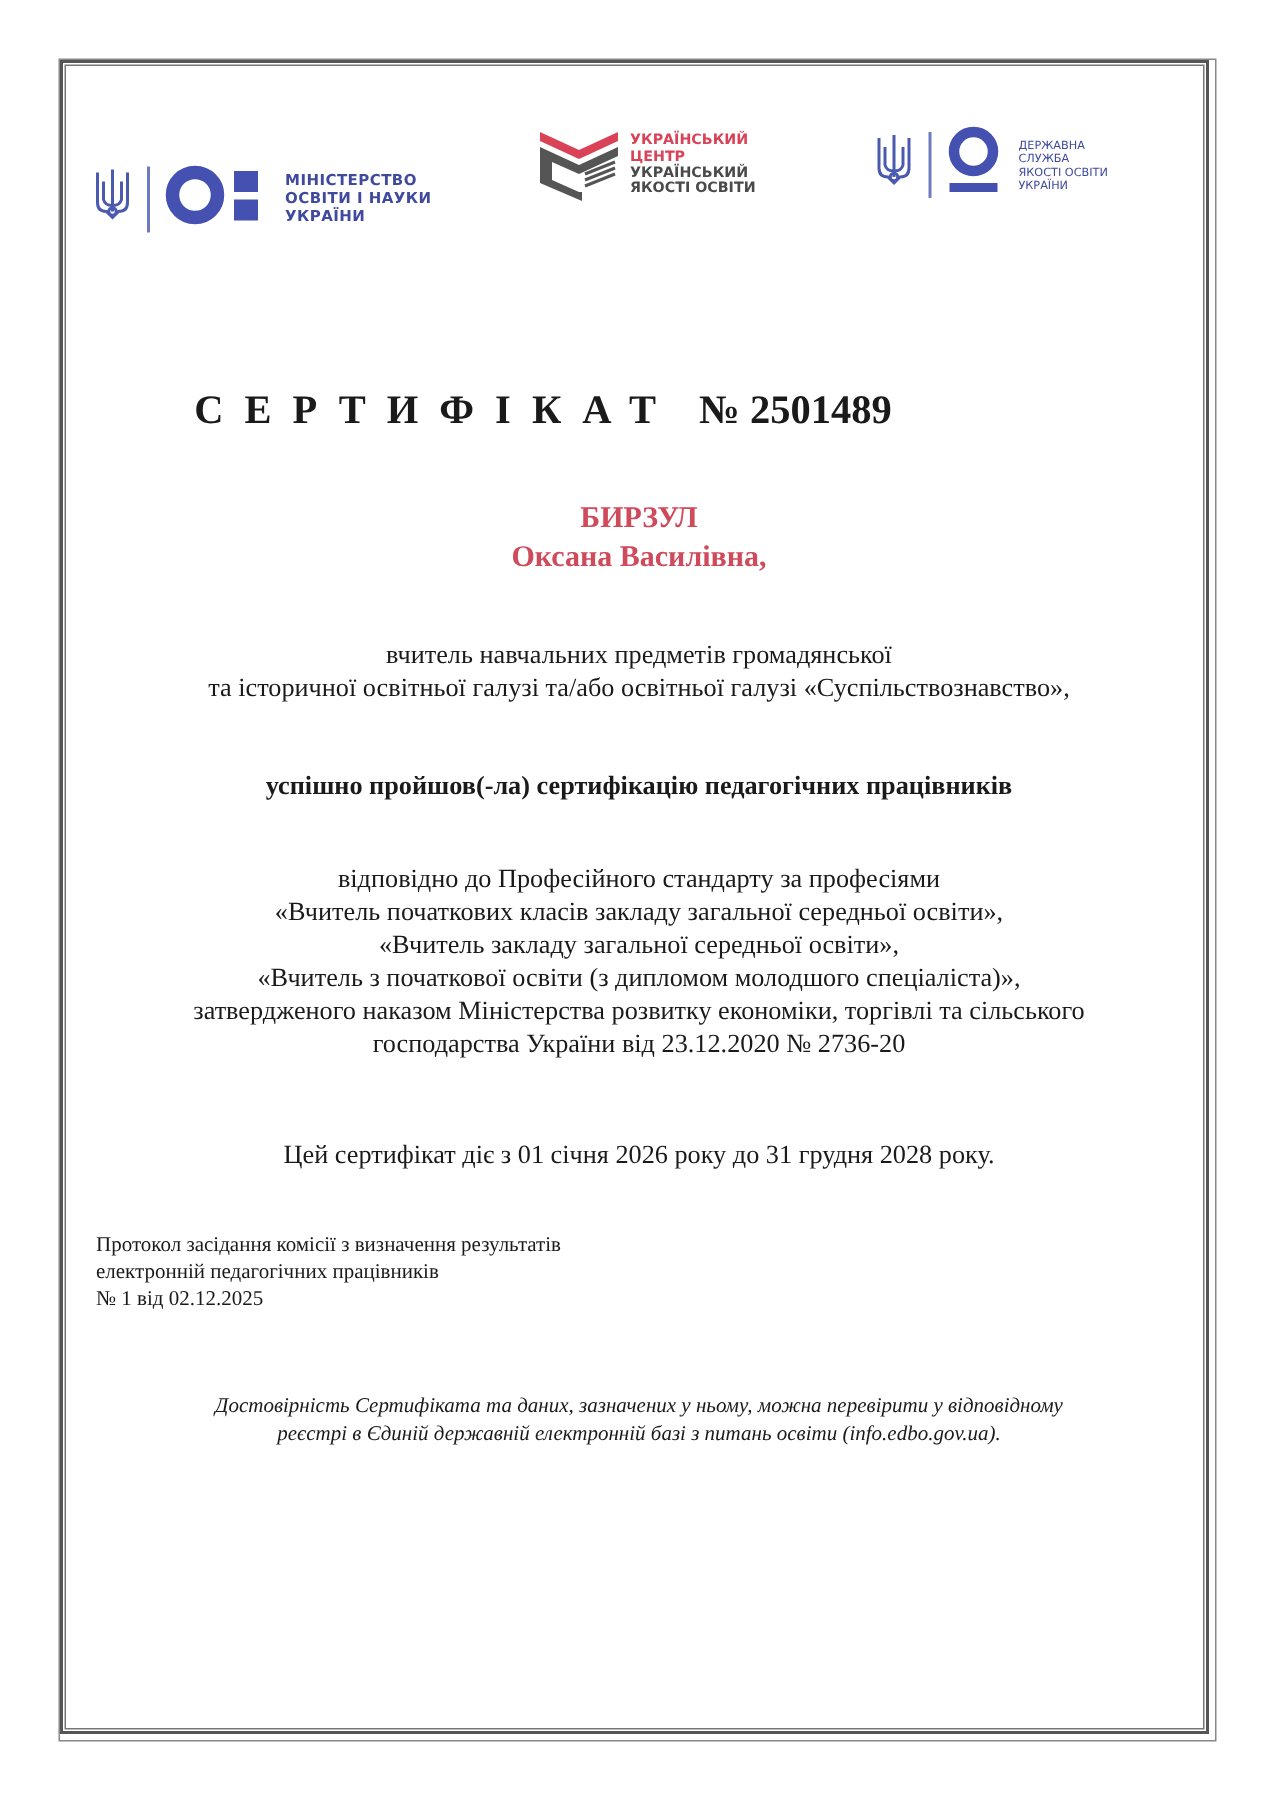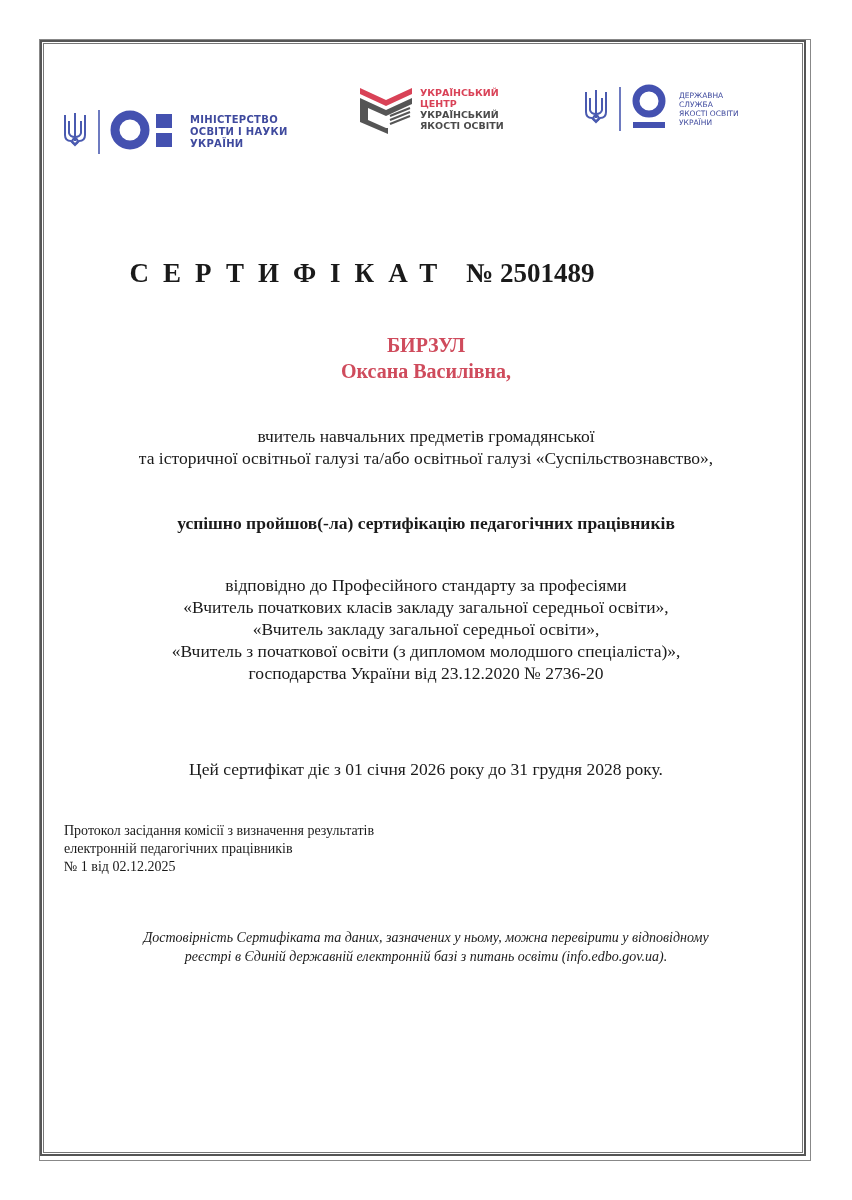--- a/index.html
+++ b/index.html
@@ -126,20 +126,21 @@
 
 <div class="block b-passed">
   <div>успішно пройшов(-ла) сертифікацію педагогічних працівників</div>
 </div>
 
 <div class="block b-standard">
   <div>відповідно до Професійного стандарту за професіями</div>
   <div>«Вчитель початкових класів закладу загальної середньої освіти»,</div>
   <div>«Вчитель закладу загальної середньої освіти»,</div>
   <div>«Вчитель з початкової освіти (з дипломом молодшого спеціаліста)»,</div>
+  <div>затвердженого наказом Міністерства розвитку економіки, торгівлі та сільського</div>
   <div>господарства України від 23.12.2020 № 2736-20</div>
 </div>
 
 <div class="block b-valid">
   <div>Цей сертифікат діє з 01 січня 2026 року до 31 грудня 2028 року.</div>
 </div>
 
 <div class="b-protocol">
   <div>Протокол засідання комісії з визначення результатів</div>
   <div>електронній педагогічних працівників</div>

